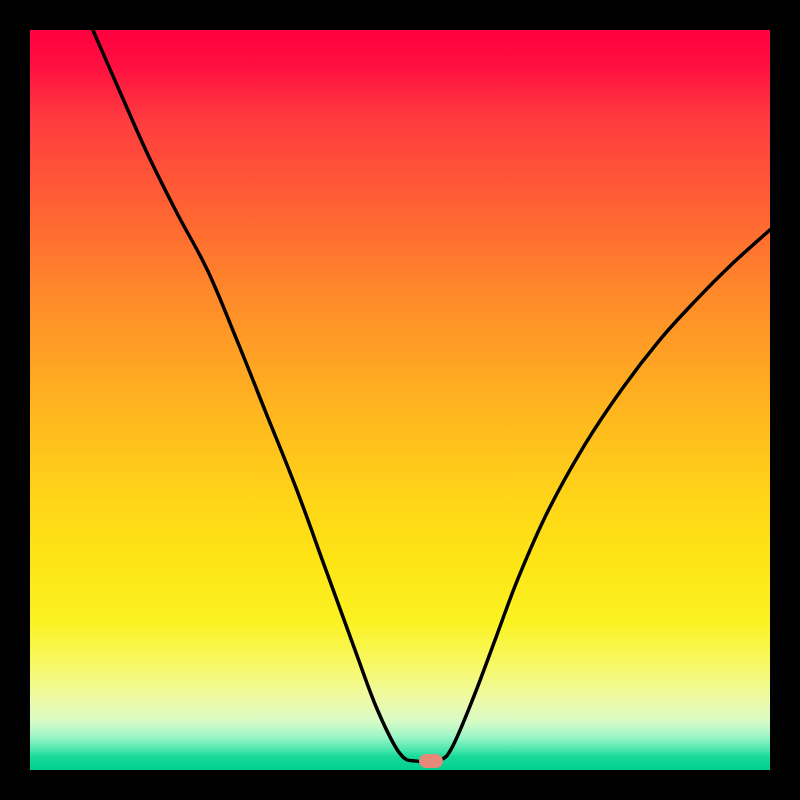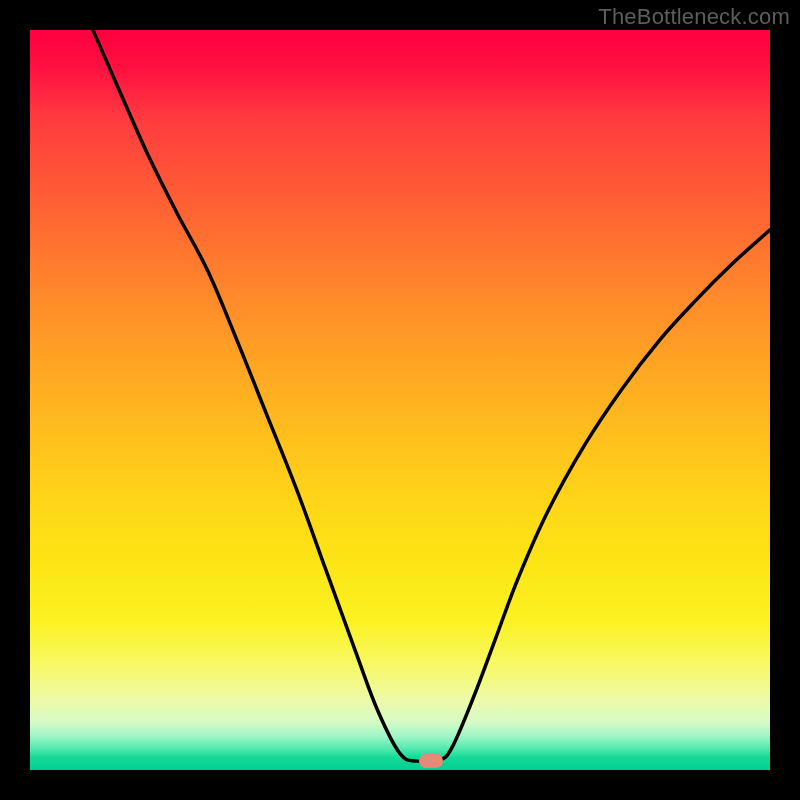--- a/index.html
+++ b/index.html
@@ -76,21 +76,20 @@
     top: 0;
     width: 100%;
     height: 100%;
     z-index: 2;
   }
 </style>
 </head>
 <body>
 <div class="frame">
 
-  <div class="watermark">TheBottleneck.com</div>
 
   <div class="plot-area">
     <div class="gradient-bg"></div>
 
     <svg class="curve" viewBox="0 0 740 740" preserveAspectRatio="none">
       <path id="curve-path" fill="none" stroke="#000" stroke-width="3.5" stroke-linecap="round" stroke-linejoin="round" d="M 62.9 0.0 C 67.6 10.7, 78.8 36.6, 88.8 59.2 C 98.8 81.8, 107.7 103.2, 118.4 125.8 C 129.1 148.4, 137.3 164.4, 148.0 185.0 C 158.7 205.6, 166.9 217.9, 177.6 240.5 C 188.3 263.1, 196.5 284.8, 207.2 310.8 C 217.9 336.8, 226.1 358.2, 236.8 384.8 C 247.5 411.4, 255.7 430.8, 266.4 458.8 C 277.1 486.8, 285.3 510.9, 296.0 540.2 C 306.7 569.5, 316.3 596.3, 325.6 621.6 C 334.9 646.9, 339.8 662.4, 347.8 680.8 C 355.8 699.2, 362.9 714.7, 370.0 723.7 C 377.1 732.8, 380.1 729.9, 387.0 731.1 C 393.9 732.3, 402.2 732.8, 408.5 730.4 C 414.7 728.0, 415.4 729.4, 421.8 717.8 C 428.2 706.2, 436.0 686.0, 444.0 666.0 C 452.0 646.0, 458.2 628.1, 466.2 606.8 C 474.2 585.5, 479.1 570.2, 488.4 547.6 C 497.7 525.0, 506.0 505.0, 518.0 481.0 C 530.0 457.0, 541.7 436.4, 555.0 414.4 C 568.3 392.4, 578.7 377.5, 592.0 358.9 C 605.3 340.3, 615.7 326.8, 629.0 310.8 C 642.3 294.8, 652.7 284.1, 666.0 270.1 C 679.3 256.1, 689.7 245.8, 703.0 233.1 C 716.3 220.4, 733.3 205.8, 740.0 199.8"></path>
     </svg>
 
     <div id="marker" class="marker" style="left: 401.08px; top: 731.12px;"></div>
   </div>

